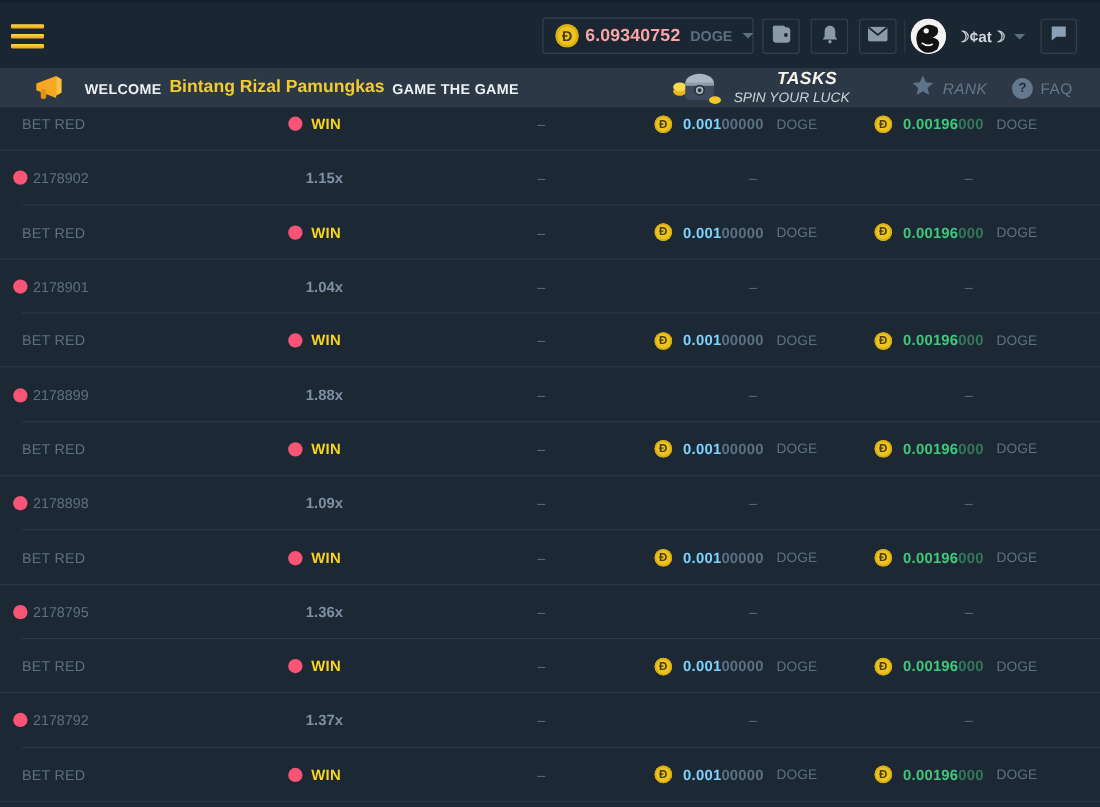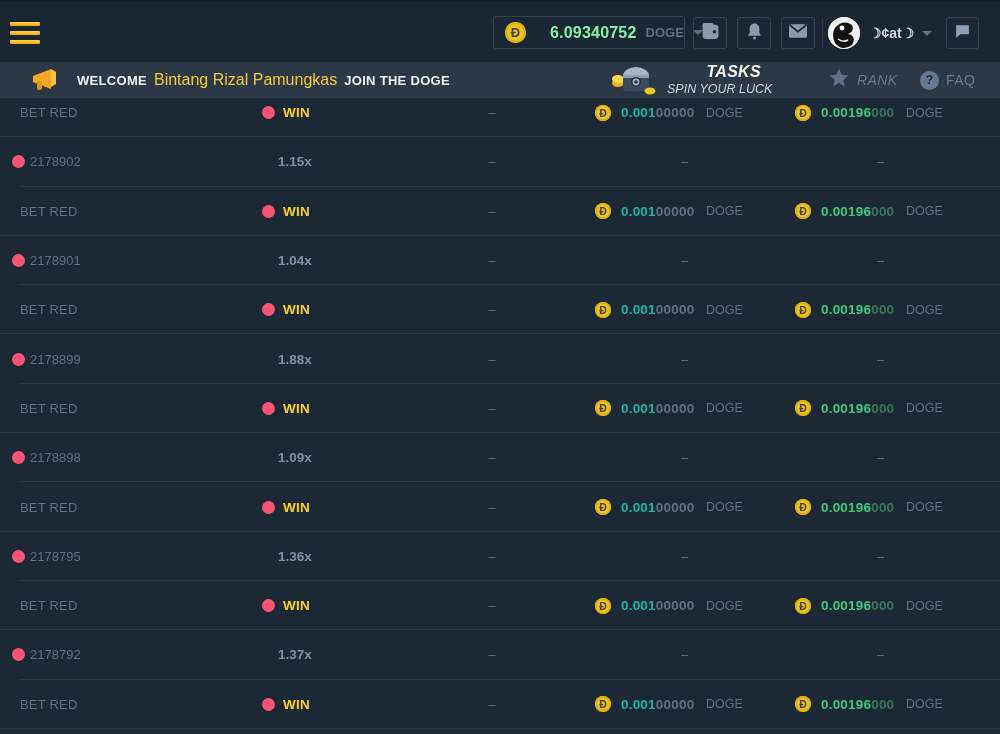--- a/index.html
+++ b/index.html
@@ -9,40 +9,40 @@
   
   .topbar { position:relative; height:62px; background:#1b2633; border-top:2px solid #16202c; }
   .hamburger { position:absolute; left:10px; top:20px; width:30px; cursor:pointer; }
   .hamburger i { display:block; height:4px; margin-bottom:5px; border-radius:1px;
     background:linear-gradient(#ffd54a,#efa414); }
   .balance-box { position:absolute; left:493px; top:14px; width:192px; height:33px;
     border:1px solid #33414f; border-radius:3px; display:flex; align-items:center; cursor:pointer; }
   .coin { width:21px; height:21px; border-radius:50%; background:#edc41f; color:#4a3e10;
     font-weight:bold; font-size:13px; display:flex; align-items:center; justify-content:center;
     margin-left:11px; box-shadow:inset 0 0 0 2px #d9ae12; flex:none; }
-  .balance-amount { color:#86efac; font-weight:bold; font-size:16px; margin-left:24px; letter-spacing:.2px; }
+  .balance-amount { color:#fca5a5; font-weight:bold; font-size:16px; margin-left:6px; letter-spacing:.2px; }
   .balance-currency { color:#5d7081; font-size:13px; font-weight:bold; margin-left:9px; }
   .caret { width:0; height:0; border-left:5px solid transparent; border-right:5px solid transparent;
     border-top:5px solid #5d7081; margin-left:9px; }
   .iconbtn { position:absolute; top:15px; width:34px; height:32px; border:1px solid #33414f;
     border-radius:3px; display:flex; align-items:center; justify-content:center; cursor:pointer; }
   .divider { position:absolute; left:822px; top:16px; width:1px; height:30px; background:#2b3947; }
   .user-area { position:absolute; left:828px; top:0; height:62px; display:flex; align-items:center; cursor:pointer; }
   .avatar { width:32px; height:32px; border-radius:50%; overflow:hidden; background:#f2f2f2; flex:none; }
   .username { color:#cdd5dc; font-size:14px; font-weight:bold; margin-left:9px; }
   .user-area .caret { margin-left:8px; }
   .chat-btn { position:absolute; left:946px; top:15px; width:33px; height:32px;
     border:1px solid #33414f; border-radius:3px; display:flex; align-items:center; justify-content:center; cursor:pointer; }
 
   
   .ticker { position:relative; height:36px; background:#2c3845;text-align:center; }
   .megaphone { position:absolute; left:29px; top:5px; }
   .ticker-text { position:absolute; left:77px; top:0; height:36px; display:flex; align-items:center; gap:7px; white-space:nowrap; }
   .tk-plain { color:#edf1f4; font-size:13px; font-weight:bold; letter-spacing:.3px; }
-  .tk-name { color:#f2cb31; font-size:16px; font-weight:normal; }
+  .tk-name { color:#f2cb31; font-size:16px; font-weight:bold; }
   .tasks { position:absolute; left:610px; top:0; height:36px; display:flex; align-items:center; cursor:pointer; }
   .tasks-txt { margin-left:7px; line-height:1; }
   .tasks-title { color:#f7f4ec; font-size:16px; font-weight:bold; font-style:italic; letter-spacing:.3px;margin-left:28px; }
   .tasks-sub { color:#ccd4da; font-size:12.5px; font-style:italic; margin-top:3px; }
   .rank { position:absolute; left:828px; top:0; height:36px; display:flex; align-items:center; gap:7px; cursor:pointer;font-style:italic; }
   .faq { position:absolute; left:920px; top:0; height:36px; display:flex; align-items:center; gap:7px; cursor:pointer; }
   .promo-label { color:#64788a; font-size:14px; letter-spacing:.4px; }
   .qcircle { width:19px; height:19px; border-radius:50%; background:#64798d; color:#1f2a36;
     font-size:12px; font-weight:bold; display:flex; align-items:center; justify-content:center; }
 
@@ -63,21 +63,21 @@
   .bet-label { color:#5d7081; margin-left:8px; letter-spacing:.2px; }
   .mult { color:#7e90a2; font-weight:bold; margin-left:16px; font-size:13.5px; }
   .win-label { color:#f8d41c; font-weight:bold; margin-left:8px; font-size:13.5px; letter-spacing:.2px; }
   .dash { color:#5d7081; }
   .idrow .c4 .dash { margin-left:129px; }
   .idrow .c5 .dash { margin-left:125px; }
   .coin-sm { width:16px; height:16px; border-radius:50%; background:#edc41f; color:#4a3e10;
     font-size:10.5px; font-weight:bold; display:flex; align-items:center; justify-content:center;
     margin-left:43px; box-shadow:inset 0 0 0 1.5px #d9ae12; flex:none; }
   .amt { margin-left:10px; width:81px; font-weight:bold; font-size:13.5px; letter-spacing:.2px; white-space:nowrap; }
-  .amt .bold-part { color:#14b8a6; }
+  .amt .bold-part { color:#7dd3fc; }
   .amt .dim-part { color:#5d7081; }
   .c5 .amt .bold-part { color:#3ec97c; }
   .c5 .amt .dim-part { color:#35775a; }
   .cur { color:#5d7081; font-size:12.5px; margin-left:4px; }
   .footer-strip { height:5px; background:#121c26; }
 </style>
 </head>
 <body>
 
 <div class="topbar">
@@ -148,21 +148,21 @@
   <span class="megaphone">
     <svg width="32" height="26" viewBox="0 0 32 26">
         <path d="M4 9L22 2v20L4 15z" fill="#f7a823"></path>
         <path d="M22 2l5 3v12l-5 3z" fill="#ffc23e"></path>
         <rect x="8" y="14" width="5" height="9" rx="2" fill="#e2920f"></rect>
       </svg>
   </span>
   <div class="ticker-text">
     <span class="tk-plain">WELCOME</span>
     <span class="tk-name">Bintang Rizal Pamungkas</span>
-    <span class="tk-plain">JOIN THE DOGE</span>
+    <span class="tk-plain">GAME THE GAME</span>
   </div>
 
   <div class="tasks">
     <span>
       <svg width="50" height="34" viewBox="0 0 50 34">
         <ellipse cx="8" cy="22" rx="6" ry="4" fill="#e8b914"></ellipse>
         <ellipse cx="8" cy="18" rx="6" ry="4" fill="#ffd94d"></ellipse>
         <rect x="13" y="9" width="26" height="21" rx="4" fill="#3c4a5c"></rect>
         <path d="M13 15a13 9 0 0 1 26 0z" fill="#aab6c2"></path>
         <rect x="13" y="14" width="26" height="3" fill="#8f9dab"></rect>

